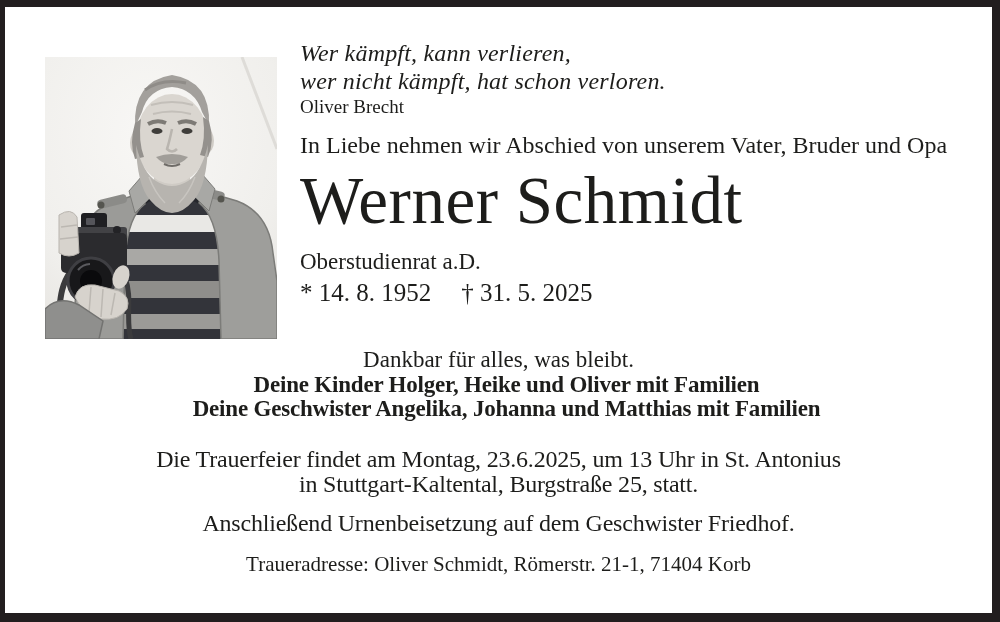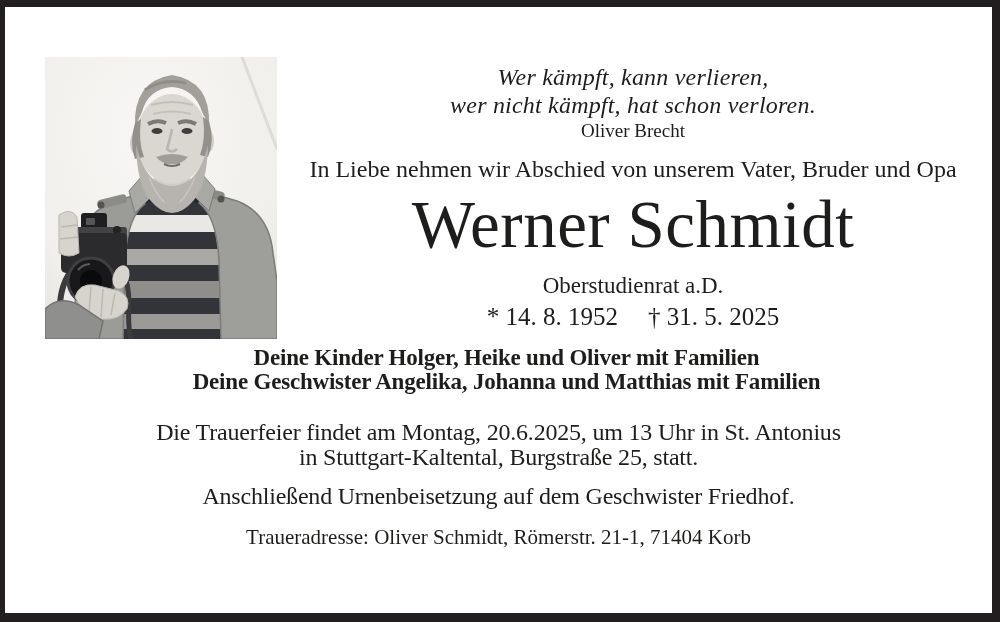--- a/index.html
+++ b/index.html
@@ -19,23 +19,22 @@
   .photo {
     position: absolute;
     left: 40px;
     top: 50px;
     width: 232px;
     height: 282px;
   }
   .top-block {
     position: absolute;
     left: 295px;
-    top: 56px;
+    top: 32px;
     width: 666px;
-    text-align: center;
   }
   .quote-line {
     font-style: italic;
     font-size: 24px;
     line-height: 28px;
     letter-spacing: 0.2px;
   }
   .quote-attr {
     font-size: 19px;
     line-height: 24px;
@@ -183,23 +182,24 @@
     <div class="quote-attr">Oliver Brecht</div>
     <div class="intro">In Liebe nehmen wir Abschied von unserem Vater, Bruder und Opa</div>
     <h1 class="name">Werner Schmidt</h1>
     <div class="title">Oberstudienrat a.D.</div>
     <div class="dates">
       <span class="birth">* 14. 8. 1952</span><span class="death">† 31. 5. 2025</span>
     </div>
   </div>
 
   <div class="bottom-block">
+    <div class="gratitude">Dankbar für alles, was bleibt.</div>
     <div class="mourner">Deine Kinder Holger, Heike und Oliver mit Familien</div>
     <div class="mourner">Deine Geschwister Angelika, Johanna und Matthias mit Familien</div>
     <div class="service">
-      <div>Die Trauerfeier findet am Montag, 20.6.2025, um 13 Uhr in St. Antonius</div>
+      <div>Die Trauerfeier findet am Montag, 23.6.2025, um 13 Uhr in St. Antonius</div>
       <div>in Stuttgart-Kaltental, Burgstraße 25, statt.</div>
     </div>
     <div class="burial">Anschließend Urnenbeisetzung auf dem Geschwister Friedhof.</div>
     <div class="address">Traueradresse: Oliver Schmidt, Römerstr. 21-1, 71404 Korb</div>
   </div>
 
 </div>
 
 </body></html>

